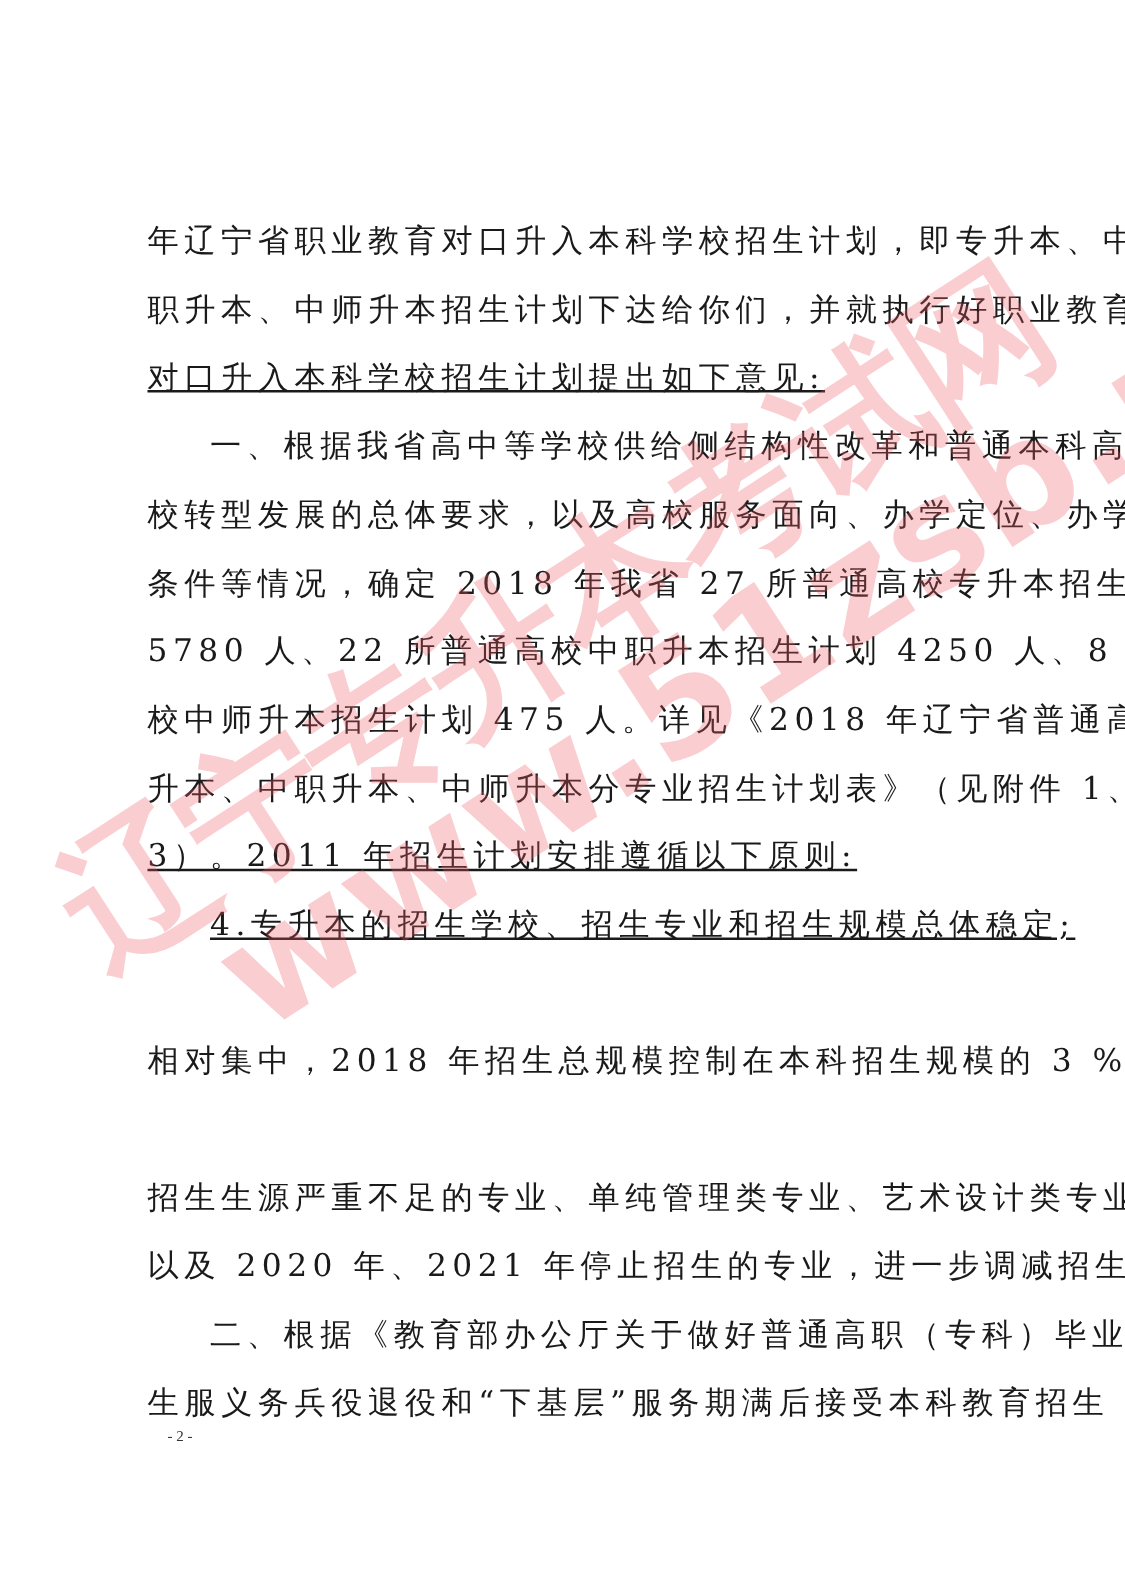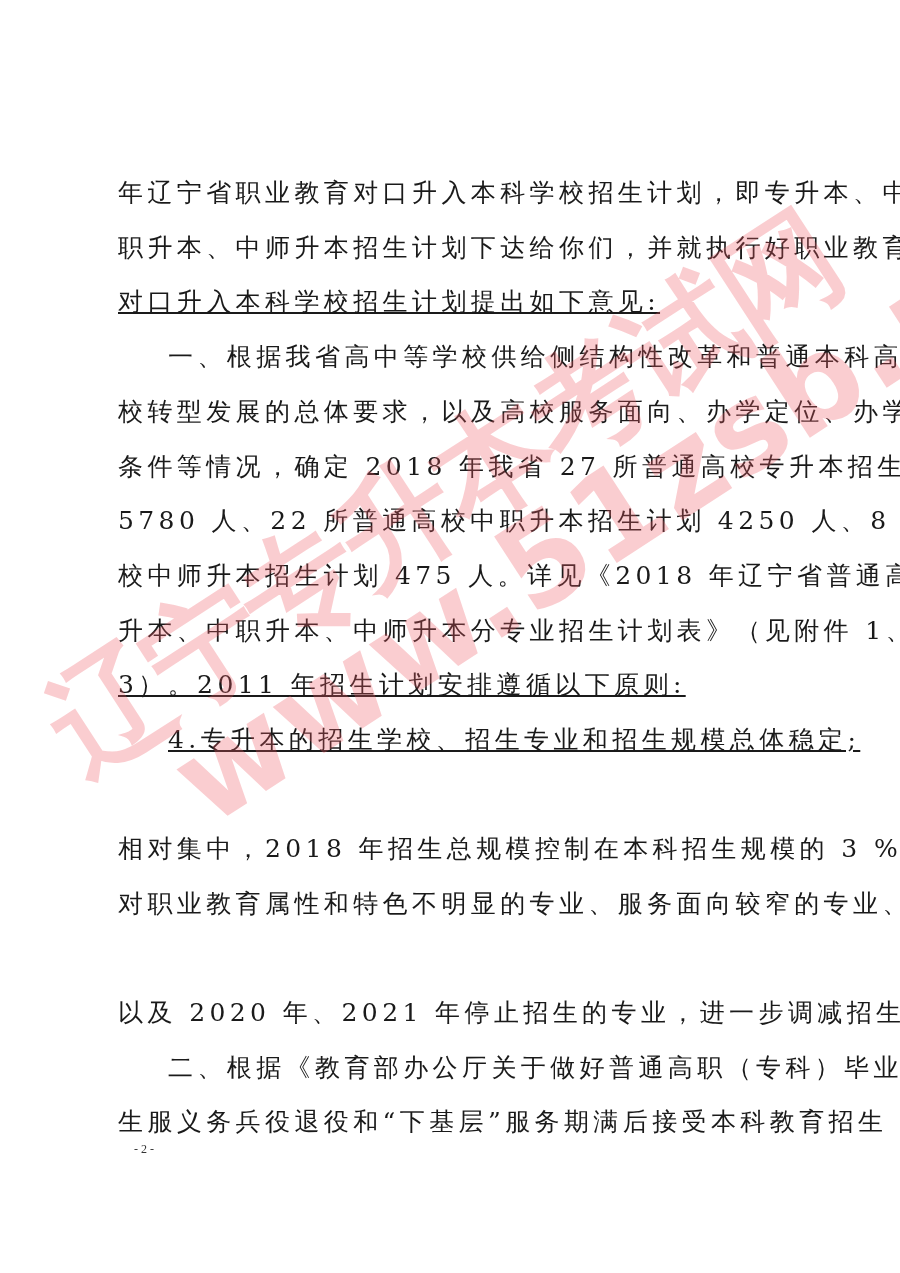--- a/index.html
+++ b/index.html
@@ -84,21 +84,21 @@
   <div class="line indent" style="top:342px">一、根据我省高中等学校供给侧结构性改革和普通本科高</div>
   <div class="line" style="top:397px">校转型发展的总体要求，以及高校服务面向、办学定位、办学</div>
   <div class="line" style="top:452px">条件等情况，确定 2018 年我省 27 所普通高校专升本招生计划</div>
   <div class="line" style="top:506px">5780 人、22 所普通高校中职升本招生计划 4250 人、8 所普通高</div>
   <div class="line" style="top:561px">校中师升本招生计划 475 人。详见《2018 年辽宁省普通高校专</div>
   <div class="line" style="top:616px">升本、中职升本、中师升本分专业招生计划表》（见附件 1、2、</div>
   <div class="line last" style="top:670px">3）。2011 年招生计划安排遵循以下原则:</div>
 
   <div class="line indent last" style="top:725px">4.专升本的招生学校、招生专业和招生规模总体稳定;</div>
   <div class="line" style="top:834px">相对集中，2018 年招生总规模控制在本科招生规模的 3 %左右。</div>
-  <div class="line" style="top:889px">对职业教育属性和特色不明显的专业、服务面向较窄的专业、</div>
+  <div class="line" style="top:943px">招生生源严重不足的专业、单纯管理类专业、艺术设计类专业</div>
   <div class="line" style="top:998px">以及 2020 年、2021 年停止招生的专业，进一步调减招生规模。</div>
 
   <div class="line" style="top:1107px">生服义务兵役退役和“下基层”服务期满后接受本科教育招生</div>
   <div class="line indent" style="top:1053px">二、根据《教育部办公厅关于做好普通高职（专科）毕业</div>
 
   <div class="page-number">- 2 -</div>
 
   <div class="watermark wm-cn">辽宁专升本考试网</div>
   <div class="watermark wm-url">www.51zsb.net</div>
 </div>

